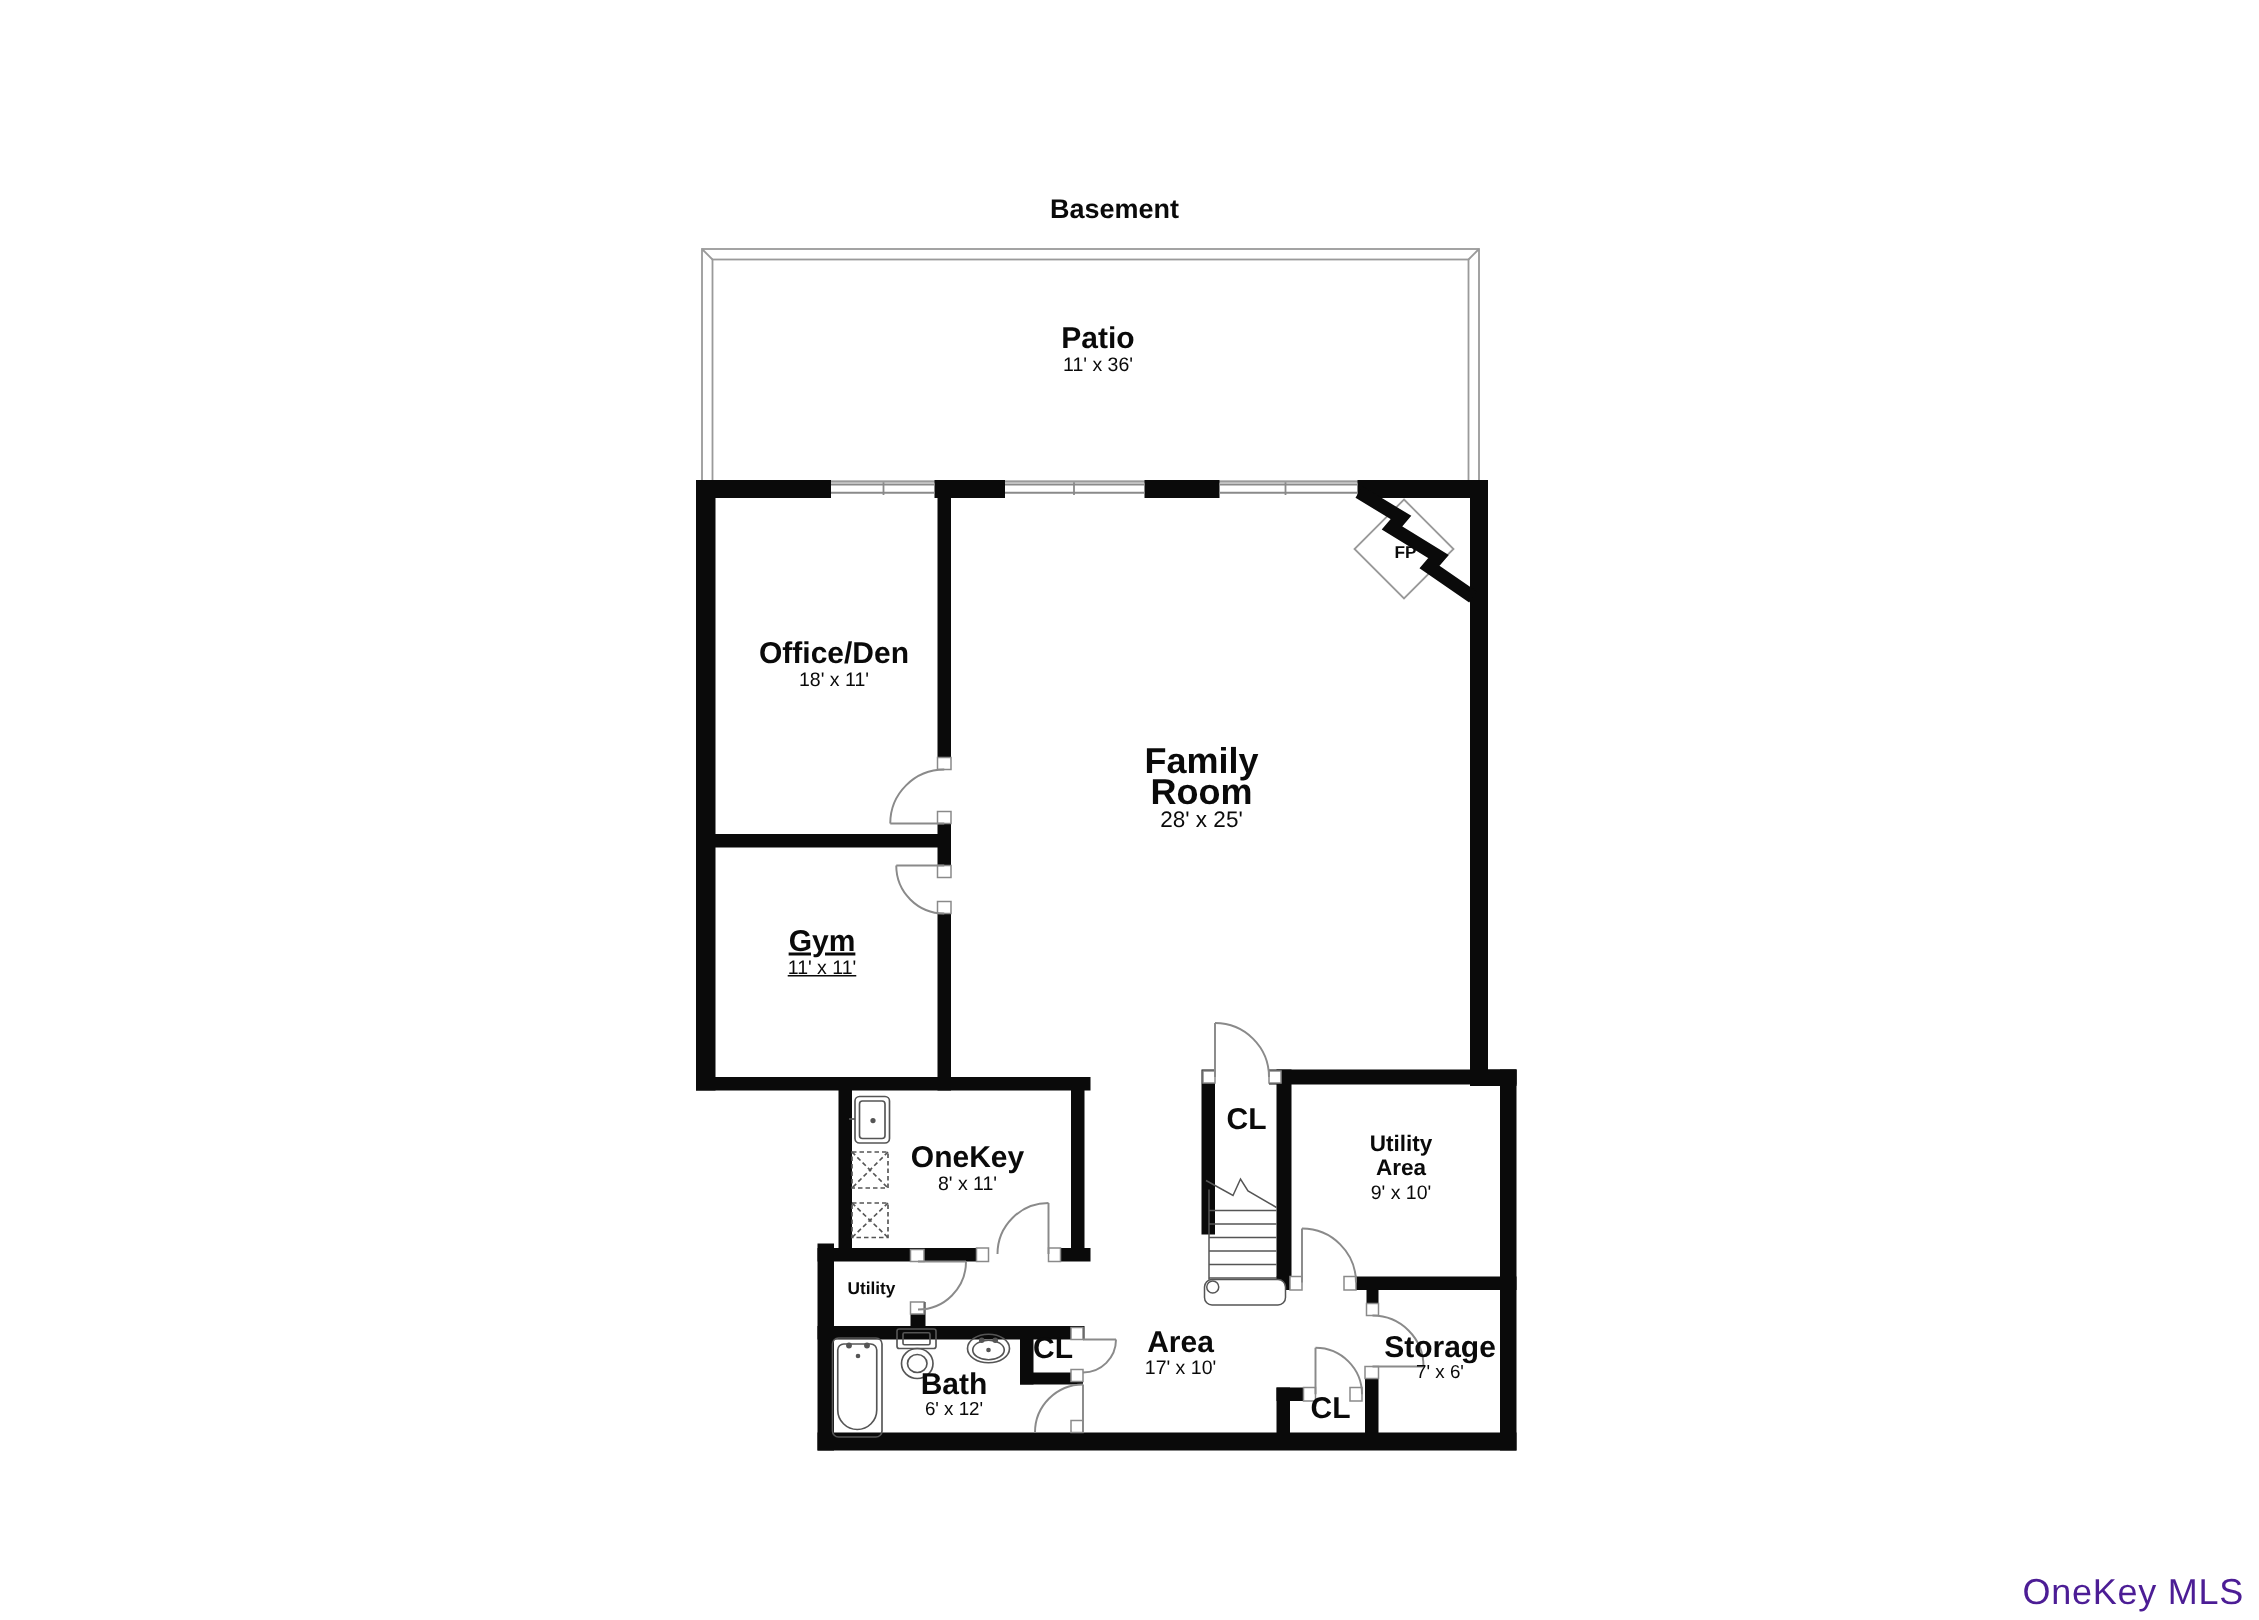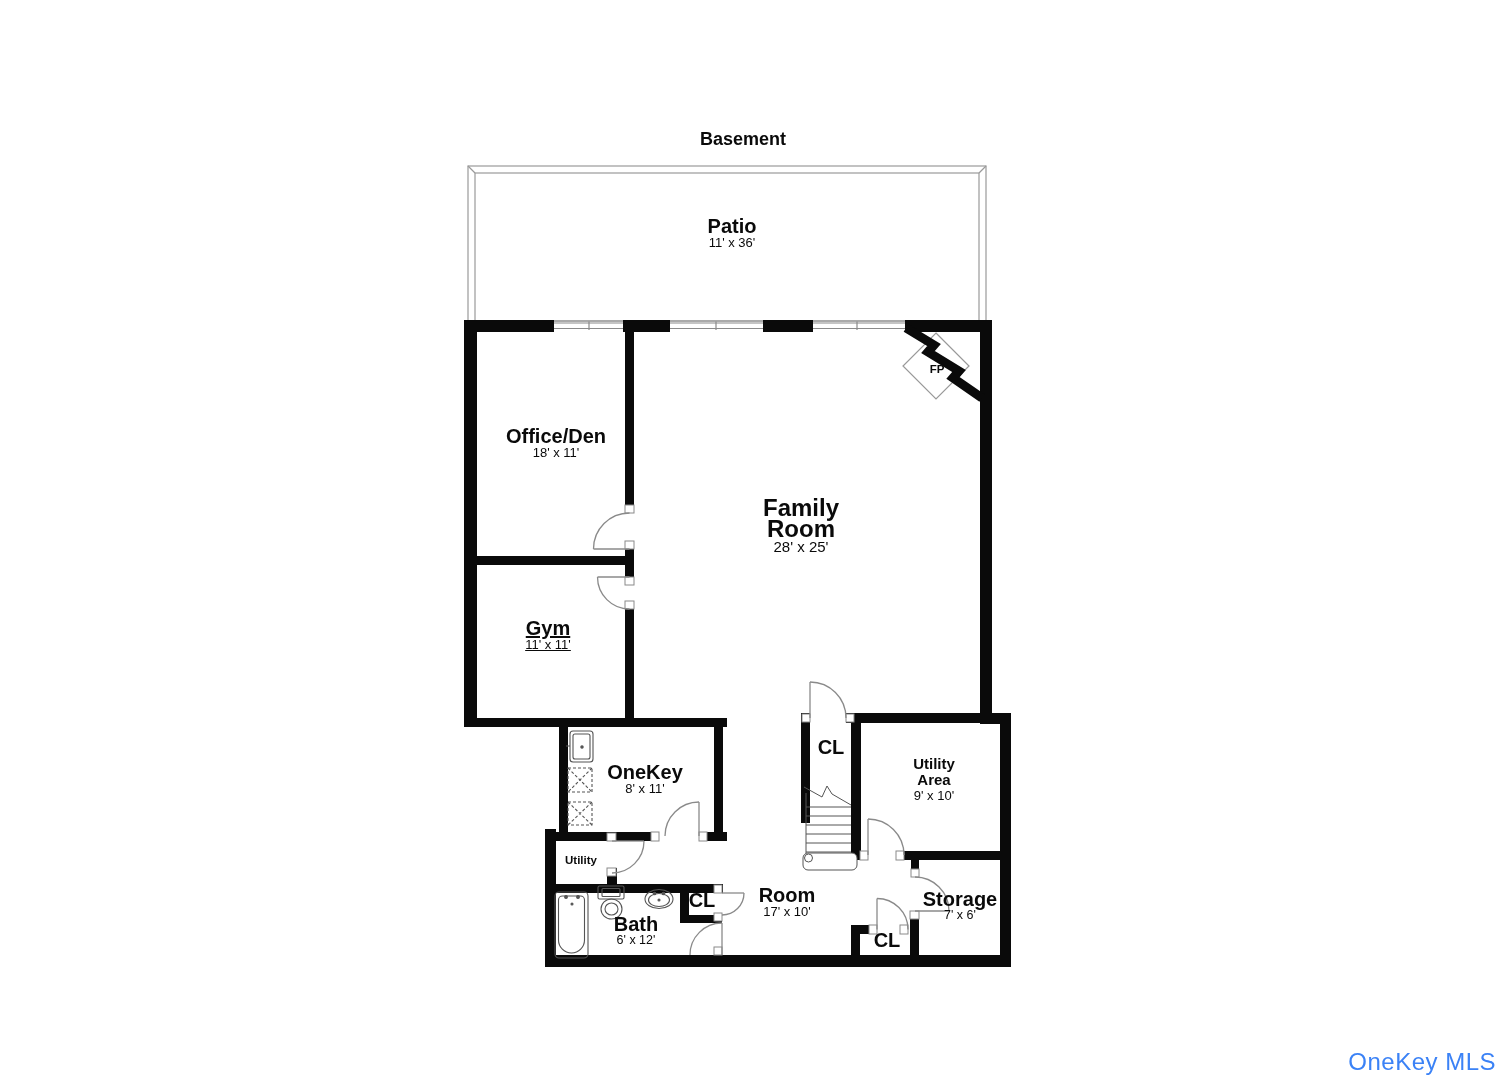--- a/index.html
+++ b/index.html
@@ -9,21 +9,21 @@
   .lbl{position:absolute;transform:translate(-50%,-50%);text-align:center;line-height:1.1;white-space:nowrap;}
   .b{font-weight:bold;}
   .wrap{white-space:normal;margin:0 auto;}
   .fs20{font-size:24px;line-height:21px;}
   .fs18{font-size:18px;}
   .fs16{font-size:20px;line-height:17px;}
   .fs15{font-size:15px;line-height:16px;}
   .fs13{font-size:13px;line-height:15px;}
   .fs12{font-size:12.5px;line-height:14px;}
   .fs11{font-size:11.5px;}
-  .watermark{position:absolute;right:10px;bottom:4px;font-size:24px;color:#3b82f6;letter-spacing:.5px;}
+  .watermark{position:absolute;right:10px;bottom:4px;font-size:24px;color:#4c1d95;letter-spacing:.5px;}
 </style>
 </head>
 <body>
 
 <div class="canvas">
 
   <svg width="1506" height="1080" viewBox="0 0 1506 1080">
 
     <g stroke="#9a9a9a" stroke-width="1.2" fill="none">
       <rect x="468" y="166" width="518" height="155"></rect>
@@ -241,21 +241,21 @@
   <div class="lbl b fs11" style="left:581px;top:860px;">Utility</div>
 
   <div class="lbl" style="left:636px;top:931px;">
     <div class="b fs16">Bath</div>
     <div class="fs12">6' x 12'</div>
   </div>
 
   <div class="lbl b fs16" style="left:702px;top:900px;">CL</div>
 
   <div class="lbl" style="left:787px;top:903px;">
-    <div class="b fs16">Room</div>
+    <div class="b fs16">Area</div>
     <div class="fs13">17' x 10'</div>
   </div>
 
   <div class="lbl" style="left:960px;top:906px;">
     <div class="b fs16">Storage</div>
     <div class="fs12">7' x 6'</div>
   </div>
 
   <div class="lbl b fs16" style="left:887px;top:940px;">CL</div>
 

